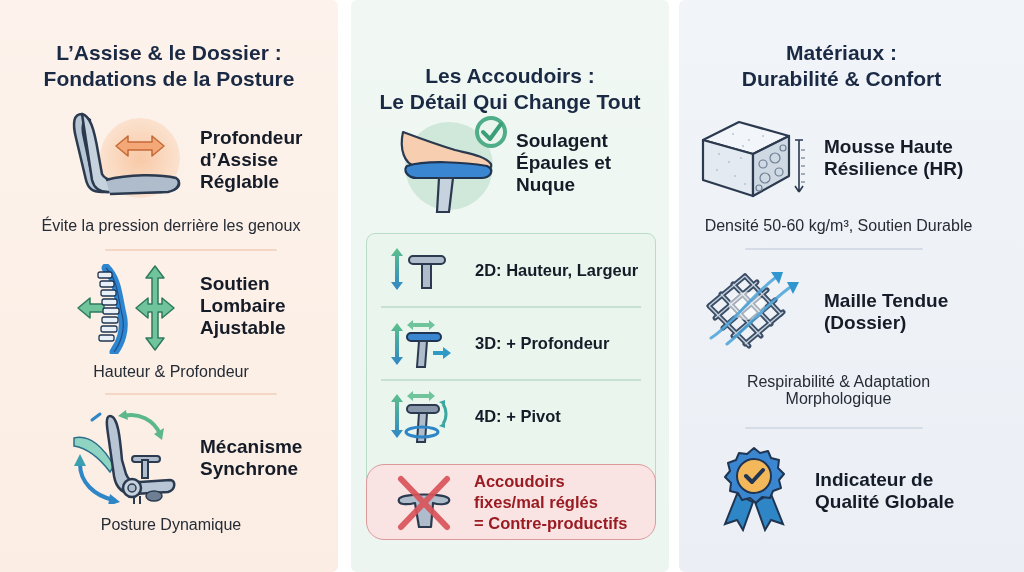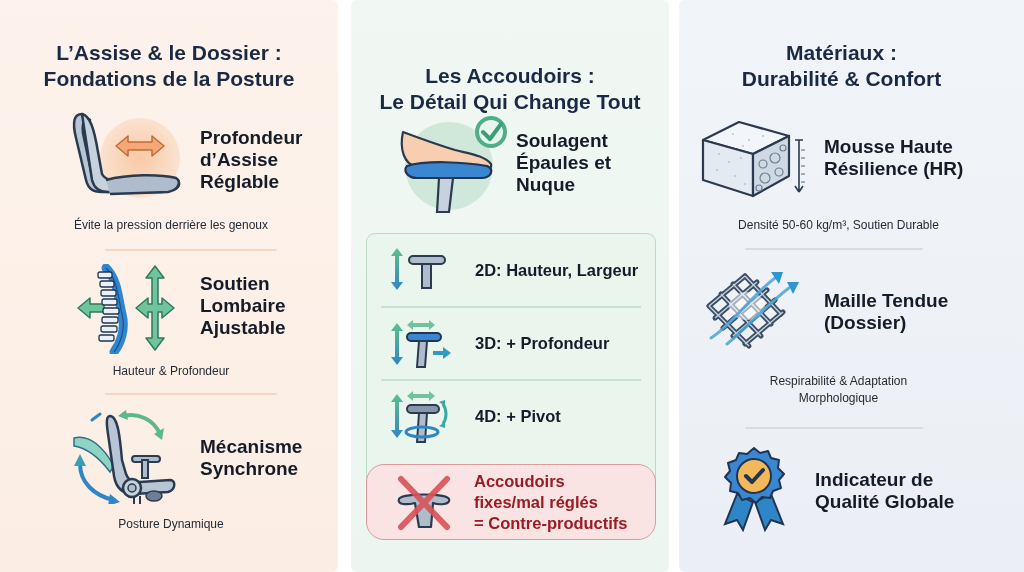--- a/index.html
+++ b/index.html
@@ -10,21 +10,21 @@
   #panel-left  { left: 0;   width: 338px; background: linear-gradient(180deg,#fdf3ec 0%, #fbede3 100%); border-radius: 0 6px 6px 0; }
   #panel-mid   { left: 351px; width: 318px; background: linear-gradient(180deg,#f1f8f4 0%, #ecf5ef 100%); border-radius: 6px; }
   #panel-right { left: 679px; width: 345px; background: linear-gradient(180deg,#f1f4f8 0%, #ebeff5 100%); border-radius: 6px 0 0 6px; }
 
   .title { position: absolute; left: 0; right: 0; text-align: center; font-weight: 700; font-size: 21px; line-height: 26px; color: #1b2a44; }
   .title span { display: block; }
 
   .feature { position: absolute; display: flex; align-items: center; }
   .feature .ftxt { font-weight: 700; font-size: 19px; line-height: 22px; color: #151c28; }
   .feature .ftxt span { display: block; }
-  .caption { position: absolute; left: 4px; right: 0; text-align: center; font-size: 12px; line-height: 17px; color: #262c36; }
+  .caption { position: absolute; left: 4px; right: 0; text-align: center; font-size: 16px; line-height: 17px; color: #262c36; }
   .caption span { display: block; }
   .divider { position: absolute; height: 2px; border-radius: 1px; }
 
   .icon { position: absolute; }
 
   .dim-box { position: absolute; left: 15px; width: 290px; top: 233px; height: 256px; border: 1.5px solid #b9dcc8; border-radius: 9px; background: #eaf5ee; }
   .dim-row { position: absolute; left: 0; right: 0; height: 72px; display: flex; align-items: center; }
   .dim-row .dlabel { position: absolute; left: 108px; font-weight: 700; font-size: 16.5px; color: #151c28; }
   .dim-sep { position: absolute; left: 14px; right: 14px; height: 1.5px; background: #c6e0d1; }
 

